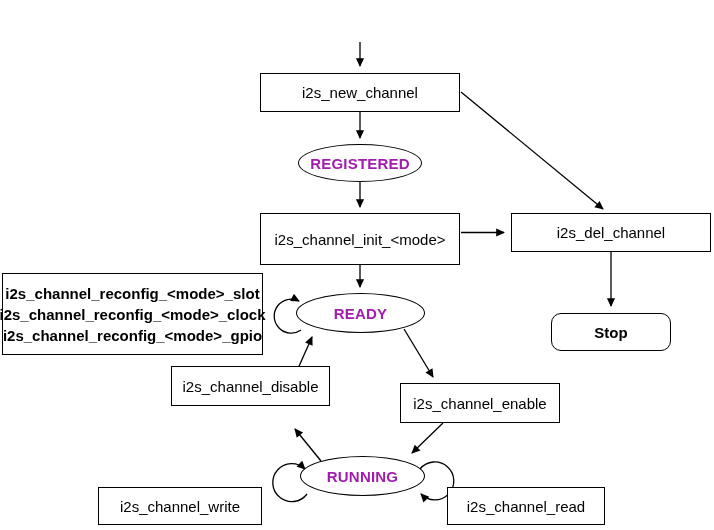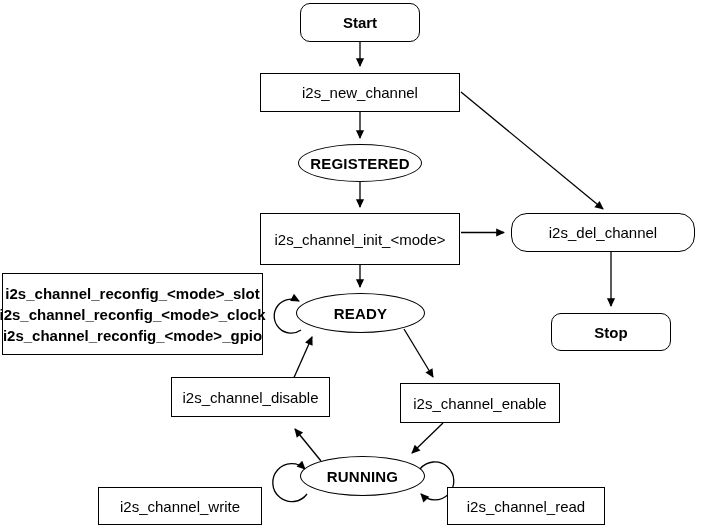--- a/index.html
+++ b/index.html
@@ -17,21 +17,21 @@
     border:1.5px solid #000;
     background:#fff;
     display:flex;align-items:center;justify-content:center;
     font-size:15px;color:#000;
     text-align:center;
     white-space:nowrap;
   }
   .rounded{border-radius:10px;}
   .ellipse{border-radius:50%;}
   .bold{font-weight:bold;}
-  .state-label{color:#000000;font-weight:bold;letter-spacing:.2px;}
+  .state-label{color:#a21caf;font-weight:bold;letter-spacing:.2px;}
   .multiline{
     flex-direction:column;
     line-height:21px;
     font-size:15px;
     white-space:nowrap;
     font-weight:bold;
   }
 </style>
 </head>
 <body>
@@ -55,55 +55,52 @@
       <path d="M292 382 L312 337" marker-end="url(#arrow)"></path>
       <path d="M404 329 L433 377" marker-end="url(#arrow)"></path>
       <path d="M443 423 L412 453" marker-end="url(#arrow)"></path>
       <path d="M321 461 L295 429" marker-end="url(#arrow)"></path>
       <path d="M301 330 A17 17 0 1 1 299 301" marker-end="url(#arrow)"></path>
       <path d="M307 494 A19 19 0 1 1 305 469" marker-end="url(#arrow)"></path>
       <path d="M420 469 A19 19 0 1 1 421 494" marker-end="url(#arrow)"></path>
     </g>
   </svg>
 
-  <div class="node rounded bold" style="left:300px;top:3px;width:120px;height:39px;">
-    <span>Start</span>
-  </div>
 
   <div class="node" style="left:260px;top:73px;width:200px;height:39px;">
     <span>i2s_new_channel</span>
   </div>
 
   <div class="node ellipse" style="left:298px;top:144px;width:124px;height:38px;">
     <span class="state-label">REGISTERED</span>
   </div>
 
   <div class="node" style="left:260px;top:213px;width:200px;height:52px;">
     <span>i2s_channel_init_&lt;mode&gt;</span>
   </div>
 
-  <div class="node" style="left:511px;top:213px;width:184px;height:39px;border-radius:16px;">
+  <div class="node" style="left:511px;top:213px;width:200px;height:39px;">
     <span>i2s_del_channel</span>
   </div>
 
   <div class="node rounded bold" style="left:551px;top:313px;width:120px;height:38px;">
     <span>Stop</span>
   </div>
 
   <div class="node multiline" style="left:2px;top:273px;width:261px;height:82px;">
     <div>i2s_channel_reconfig_&lt;mode&gt;_slot</div>
     <div>i2s_channel_reconfig_&lt;mode&gt;_clock</div>
     <div>i2s_channel_reconfig_&lt;mode&gt;_gpio</div>
   </div>
 
   <div class="node ellipse" style="left:296px;top:293px;width:129px;height:40px;">
     <span class="state-label">READY</span>
   </div>
 
-  <div class="node" style="left:171px;top:377px;width:159px;height:40px;text-align:right;">
+  <div class="node" style="left:171px;top:366px;width:159px;height:40px;text-align:right;">
     <span>i2s_channel_disable</span>
   </div>
 
   <div class="node" style="left:400px;top:383px;width:160px;height:40px;">
     <span>i2s_channel_enable</span>
   </div>
 
   <div class="node ellipse" style="left:300px;top:456px;width:125px;height:40px;">
     <span class="state-label">RUNNING</span>
   </div>

